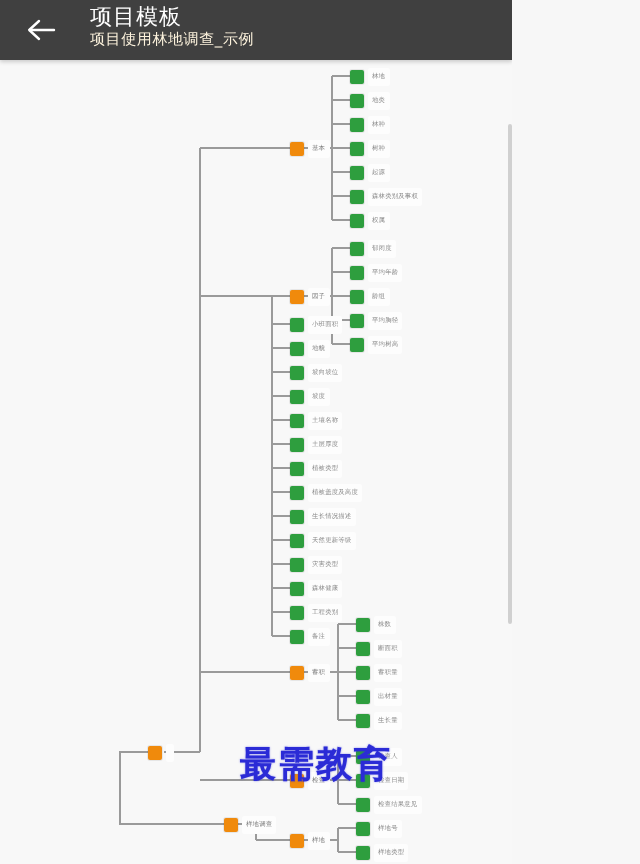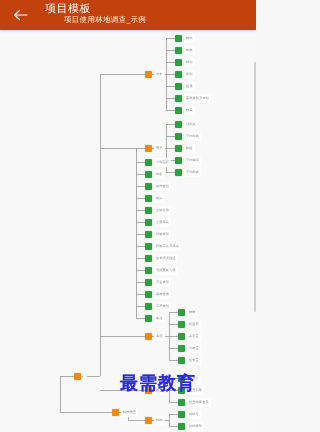--- a/index.html
+++ b/index.html
@@ -7,39 +7,39 @@
     width:256px;height:432px;overflow:hidden;
     background:#f7f7f7;
     font-family:"DejaVu Sans","Liberation Sans",sans-serif;
     -webkit-font-smoothing:antialiased;
   }
   .screen{position:relative;width:256px;height:432px;overflow:hidden;background:#f8f8f8;}
 
   
   .appbar{
     position:absolute;left:0;top:0;width:256px;height:30px;
-    background:#c2410c;
+    background:#404040;
     box-shadow:0 1px 2px rgba(0,0,0,.18);
     z-index:40;
     text-decoration:underline;
   }
   .back-btn{
     position:absolute;left:10px;top:6px;width:20px;height:18px;
     display:flex;align-items:center;justify-content:center;cursor:pointer;
   }
   .back-btn svg{display:block;}
   .bar-title{
     position:absolute;left:45px;top:2px;
     font-size:11px;line-height:13px;color:#ffffff;
     letter-spacing:.5px;white-space:nowrap;
   }
   .bar-sub{
     position:absolute;left:45px;top:15px;
     font-size:7.5px;line-height:10px;color:#fdf3dd;
-    letter-spacing:.3px;white-space:nowrap;margin-left:19px;
+    letter-spacing:.3px;white-space:nowrap;
   }
 
   
   .canvas{position:absolute;left:0;top:30px;width:256px;height:402px;overflow:hidden;background:#f8f8f8;}
   .edges{position:absolute;left:0;top:0;width:256px;height:402px;}
 
   
   .node{
     position:absolute;display:flex;align-items:center;
     height:9px;white-space:nowrap;

